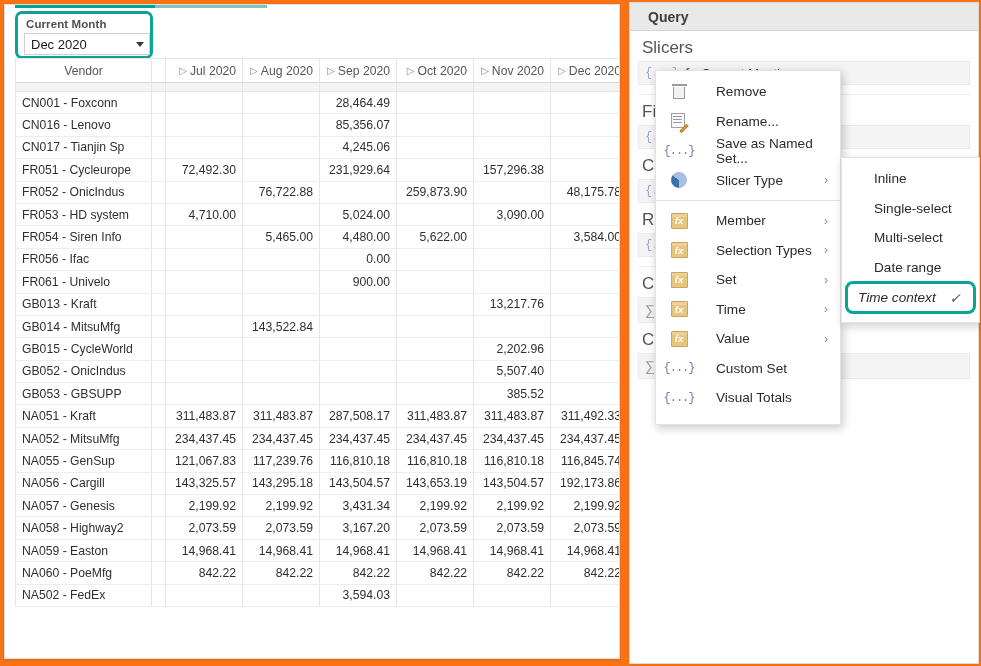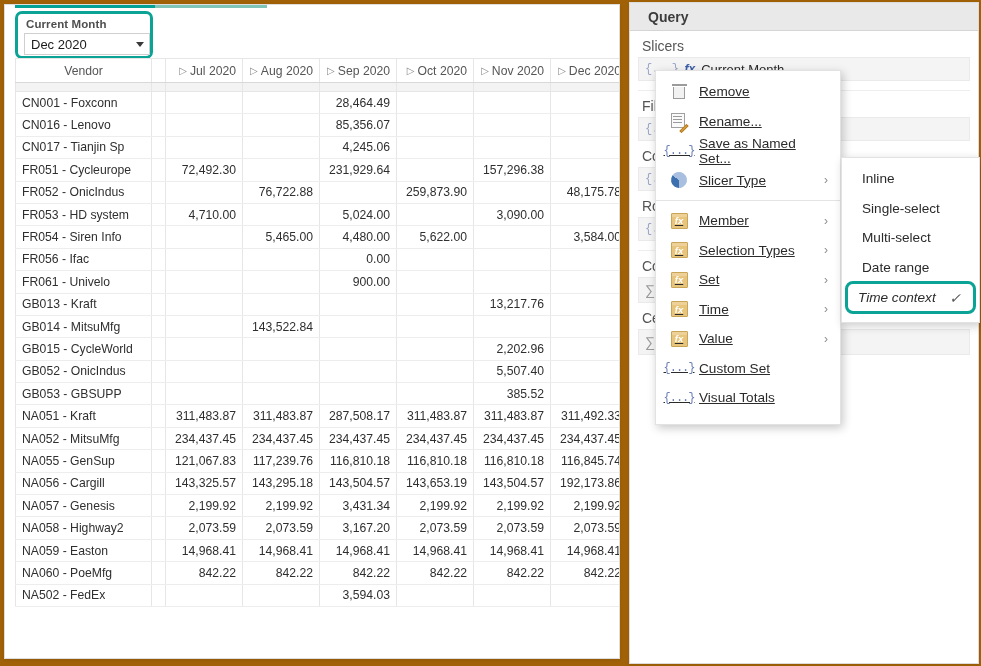--- a/index.html
+++ b/index.html
@@ -3,21 +3,21 @@
 <meta charset="utf-8">
 <style>
   * { box-sizing: border-box; }
   html, body {
     margin: 0; padding: 0;
     width: 981px; height: 666px;
     background: #ffffff;
     font-family: "Liberation Sans", sans-serif;
     overflow: hidden;
   }
-  #root { position: relative; width: 981px; height: 666px; background: #a16207; }
+  #root { position: relative; width: 981px; height: 666px; background: #f97316; }
 
   
   .left-panel {
     position: absolute; left: 4px; top: 4px; width: 616px; height: 655px;
     background: #ffffff; border: 1px solid #dedede;
     box-shadow: 0 1px 3px rgba(0,0,0,0.10);
     overflow: hidden;
   }
   .accent-bar {
     position: absolute; left: 70px; top: 0px; width: 192px; height: 3px;
@@ -87,21 +87,21 @@
     box-shadow: 0 1px 3px rgba(0,0,0,0.08);
     overflow: hidden;
   }
   .query-header {
     height: 28px; background: #e9e9e9; border-bottom: 1px solid #d5d5d5;
     display: flex; align-items: center; padding-left: 18px;
   }
   .query-title { font-size: 14px; font-weight: bold; color: #3c3c3c; }
   .q-section { padding: 0; }
   .q-label {
-    font-size: 14px; color: #555; padding: 7px 0 3px 12px;
+    font-size: 17px; color: #555; padding: 7px 0 3px 12px;
   }
   .q-field {
     margin: 0 8px 0 8px; height: 24px; background: #f4f4f4;
     border: 1px solid #eaeaea; display: flex; align-items: center;
     padding-left: 6px; gap: 6px;
   }
   .q-field-tall { height: 26px; }
   .icon-braces {
     font-size: 12px; color: #9aa7c7; font-family: "Liberation Mono", monospace;
     letter-spacing: -0.5px;
@@ -115,22 +115,22 @@
 
   
   .ctx-menu {
     position: absolute; left: 655px; top: 70px; width: 186px; height: 355px;
     background: #ffffff; border: 1px solid #e2e2e2;
     box-shadow: 2px 3px 9px rgba(0,0,0,0.22);
     padding: 6px 0 6px 0;
   }
   .ctx-item {
     height: 29.5px; display: flex; align-items: center;
-    padding-left: 14px; padding-right: 26px; gap: 11px;
-    font-size: 13.6px; color: #2b2b2b; position: relative; text-decoration: underline;
+    padding-left: 14px; padding-right: 26px; gap: 28px;
+    font-size: 13.6px; color: #2b2b2b; position: relative;
   }
   .ctx-sep { height: 1px; background: #e4e4e4; margin: 5px 0 5px 0; }
   .ctx-icon {
     width: 18px; height: 18px; flex: 0 0 18px;
     display: flex; align-items: center; justify-content: center;
   }
   .ctx-arrow {
     position: absolute; right: 12px; font-size: 12px; color: #8d8d8d;
   }
   .ic-braces {
@@ -172,21 +172,21 @@
 
   
   .sub-menu {
     position: absolute; left: 841px; top: 157px; width: 139px; height: 166px;
     background: #ffffff; border: 1px solid #e2e2e2;
     box-shadow: 2px 3px 9px rgba(0,0,0,0.20);
     padding: 6px 0;
   }
   .sub-item {
     height: 29.5px; display: flex; align-items: center;
-    padding-left: 20px; font-size: 13.6px; color: #2b2b2b;
+    padding-left: 32px; font-size: 13.6px; color: #2b2b2b;
   }
   .sub-item.selected {
     border: 3px solid #0aa395; border-radius: 8px;
     margin: 0 3px; height: 33px; padding-left: 10px;
     justify-content: space-between; padding-right: 12px;
     position: relative; top: -1px; font-style: italic;
   }
 </style>
 </head>
 <body>

